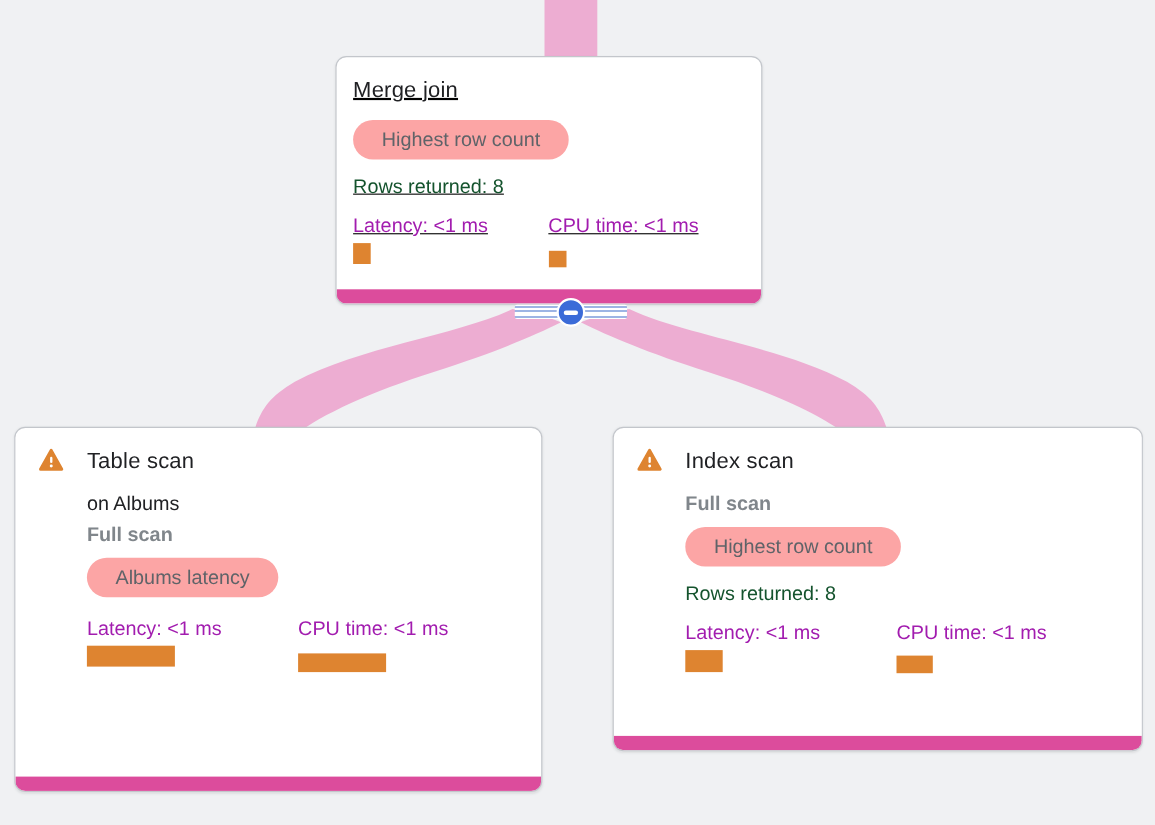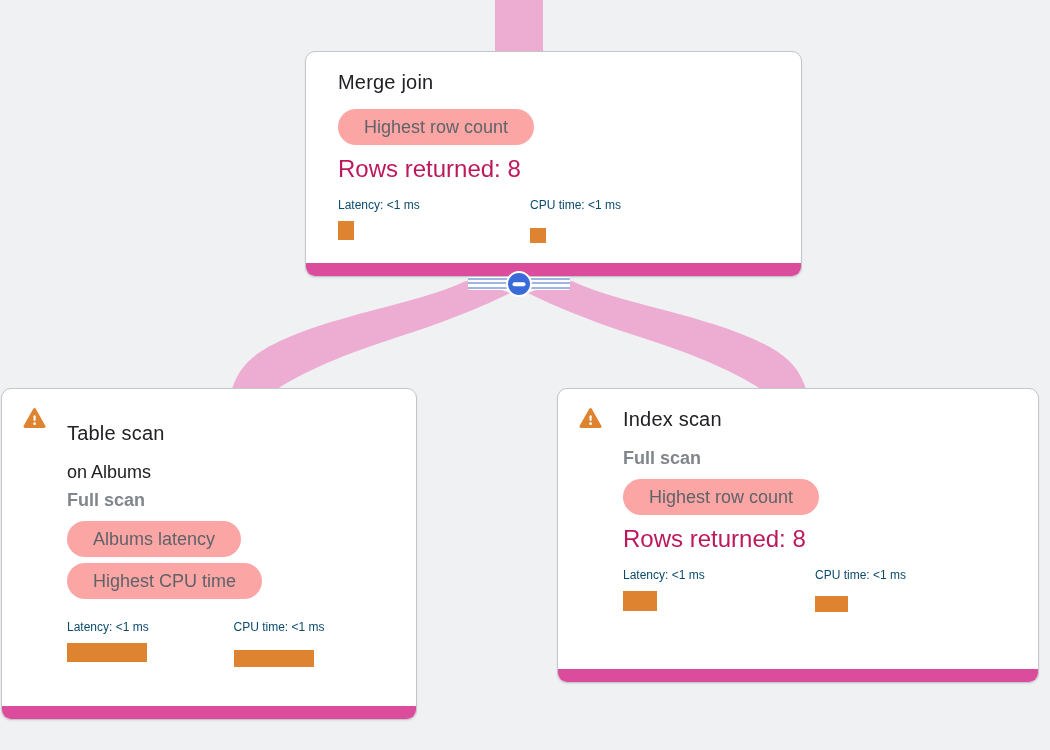--- a/index.html
+++ b/index.html
@@ -18,22 +18,22 @@
     position:absolute;
     background:#ffffff;
     border:1px solid #c3c6cb;
     border-radius:10px;
     box-sizing:border-box;
     box-shadow:0 1px 2px rgba(60,64,67,.10);
     overflow:hidden;
     z-index:2;
     cursor:pointer;
   }
-  .card-merge { left:305px; top:51px;  width:497px; height:226px; padding:17px 16px 0 32px; }
-  .card-table { left:1px;  top:388px; width:416px; height:332px; padding:31px 16px 0 65px; }
+  .card-merge { left:305px; top:51px;  width:388px; height:226px; padding:17px 16px 0 15px;text-decoration:underline; }
+  .card-table { left:13px;  top:388px; width:480px; height:332px; padding:17px 16px 0 65px; }
   .card-index { left:557px; top:388px; width:482px; height:295px; padding:17px 16px 0 65px; }
 
   .accent {
     position:absolute; left:0; right:0; bottom:0; height:13px;
     background:#dc4c9c;
   }
 
   .warn-icon { position:absolute; left:21px; top:18px; width:23px; height:23px; cursor:pointer; }
 
   .title {
@@ -45,25 +45,25 @@
   .muted    { font-size:18px; line-height:28px; color:#80868b; margin:0 0 7px 0;font-weight:bold; }
 
   .badge-wrap { margin:0; }
   .badge {
     display:inline-block;
     background:#fca5a5; color:#5f6368;
     font-size:18px; line-height:22px;
     padding:7px 26px; border-radius:19px;
     margin:0 0 6px 0;
   }
-  .rows { font-size:24px; line-height:28px; color:#be185d; margin:4px 0 0 0; }
+  .rows { font-size:18px; line-height:28px; color:#14532d; margin:4px 0 0 0; }
 
   .metrics { display:flex; margin-top:8px; }
   .metric  { width:192px; }
-  .metric-label { font-size:12px; line-height:28px; color:#0c4a6e; }
+  .metric-label { font-size:18px; line-height:28px; color:#a21caf; }
   .bar { background:#de8430; margin-top:2px; }
   .m-lat { width:16px; height:19px; }
   .m-cpu { width:16px; height:15px; margin-top:9px; }
   .t-lat { width:80px; height:19px; }
   .t-cpu { width:80px; height:17px; margin-top:9px; }
   .i-lat { width:34px; height:20px; }
   .i-cpu { width:33px; height:16px; margin-top:7px; }
 
   .collapse-ctl { position:absolute; left:468px; top:271px; width:102px; height:26px; z-index:3; }
   .stripes {
@@ -123,21 +123,20 @@
     <svg class="warn-icon" viewBox="0 0 24 24">
       <path d="M12 2.6 L22 20.4 H2 Z" fill="#de8430" stroke="#de8430" stroke-width="3" stroke-linejoin="round"></path>
       <rect x="11" y="8.6" width="2.2" height="6" rx="1.1" fill="#ffffff"></rect>
       <circle cx="12.1" cy="17.4" r="1.4" fill="#ffffff"></circle>
     </svg>
     <div class="title">Table scan</div>
     <div class="subtitle">on Albums</div>
     <div class="muted">Full scan</div>
     <div class="badge-wrap">
       <span class="badge">Albums latency</span><br>
-      <span class="badge">Highest CPU time</span>
     </div>
     <div class="metrics">
       <div class="metric">
         <div class="metric-label">Latency: &lt;1 ms</div>
         <div class="bar t-lat"></div>
       </div>
       <div class="metric">
         <div class="metric-label">CPU time: &lt;1 ms</div>
         <div class="bar t-cpu"></div>
       </div>

